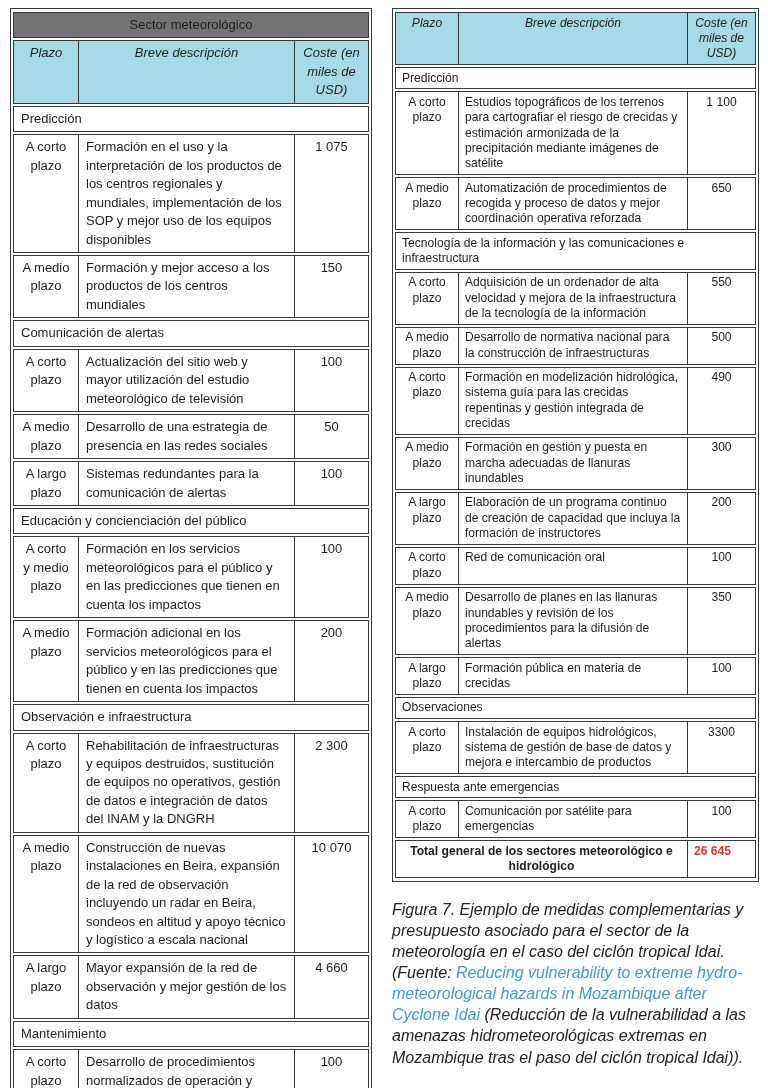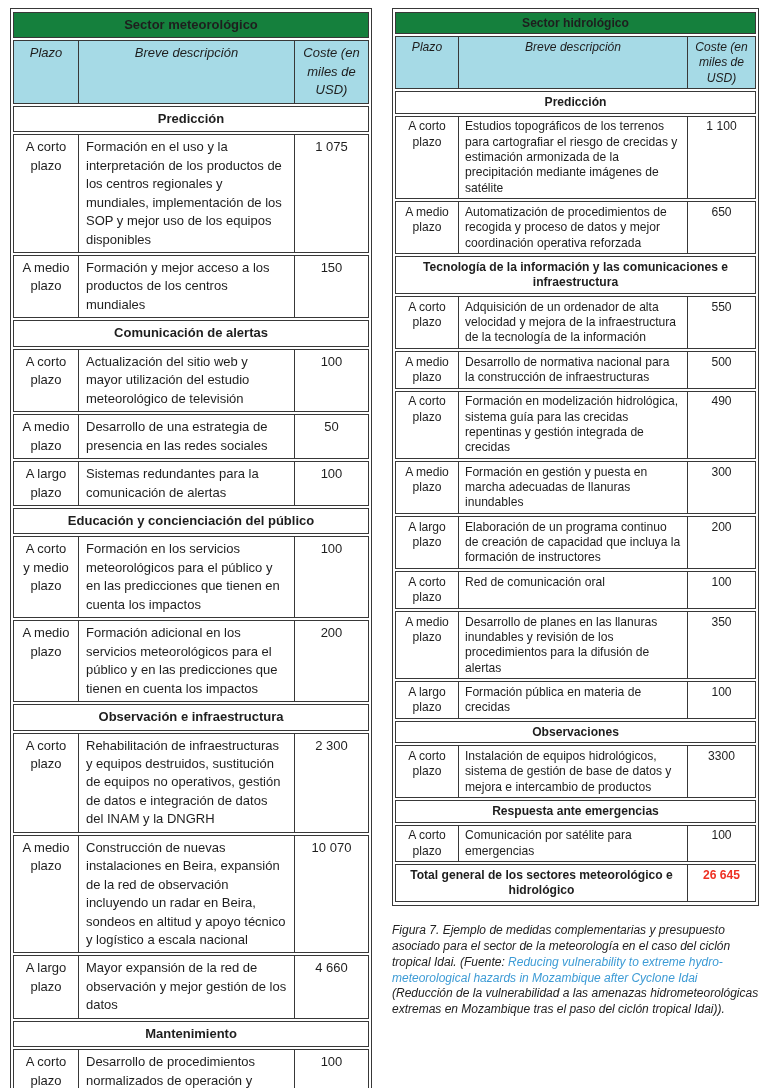--- a/index.html
+++ b/index.html
@@ -22,38 +22,38 @@
   .tbl td + td, .tbl th + th { border-left: none; }
 
   
   .met { font-size: 13px; line-height: 1.42; }
   .met th, .met td { padding: 3px 7px; }
   
   .hyd { font-size: 12.1px; line-height: 1.27; }
   .hyd th, .hyd td { padding: 2.5px 6px; }
 
   .title-cell {
-    background: #15803d; font-weight: bold; text-align: center;
+    background: #737373; font-weight: normal; text-align: center;
     vertical-align: middle; padding-top: 3px; padding-bottom: 3px;
   }
   .colhead-cell {
     background: #a6dae6; font-style: italic; font-weight: normal;
     text-align: center; vertical-align: middle; padding-top: 5px; padding-bottom: 5px; margin-left: 44px;
   }
-  .section-cell { font-weight: bold; text-align: center; padding-top: 3px; padding-bottom: 3px; margin-left: 13px; }
+  .section-cell { font-weight: normal; text-align: left; padding-top: 3px; padding-bottom: 3px; margin-left: 13px; }
   .plazo-cell { text-align: center; }
   .desc-cell  { text-align: left; }
   .cost-cell  { text-align: center; }
   .total-label-cell { font-weight: bold; text-align: center; vertical-align: middle; }
-  .total-value-cell { font-weight: bold; text-align: center; color: #ee3124; }
+  .total-value-cell { font-weight: bold; text-align: left; color: #ee3124; }
 
   .caption {
     margin-top: 17px;
     font-style: italic;
-    font-size: 12px;
+    font-size: 16px;
     line-height: 1.32;
     color: #222222;
   }
   .caption .link { color: #3d9bd5; }
 </style>
 </head>
 <body>
 
 <div class="page">
 
@@ -158,23 +158,20 @@
   <div class="col-right">
     <div class="frame">
       <table class="tbl hyd">
         <colgroup>
             <col style="width:64px">
             <col>
             <col style="width:68px">
           </colgroup>
         <tbody>
           <tr>
-            <td colspan="3" class="title-cell">Sector hidrológico</td>
-          </tr>
-          <tr>
             <th class="colhead-cell">Plazo</th>
             <th class="colhead-cell">Breve descripción</th>
             <th class="colhead-cell">Coste (en miles de USD)</th>
           </tr>
 
           <tr>
             <td colspan="3" class="section-cell">Predicción</td>
           </tr>
           <tr>
             <td class="plazo-cell">A corto plazo</td>

